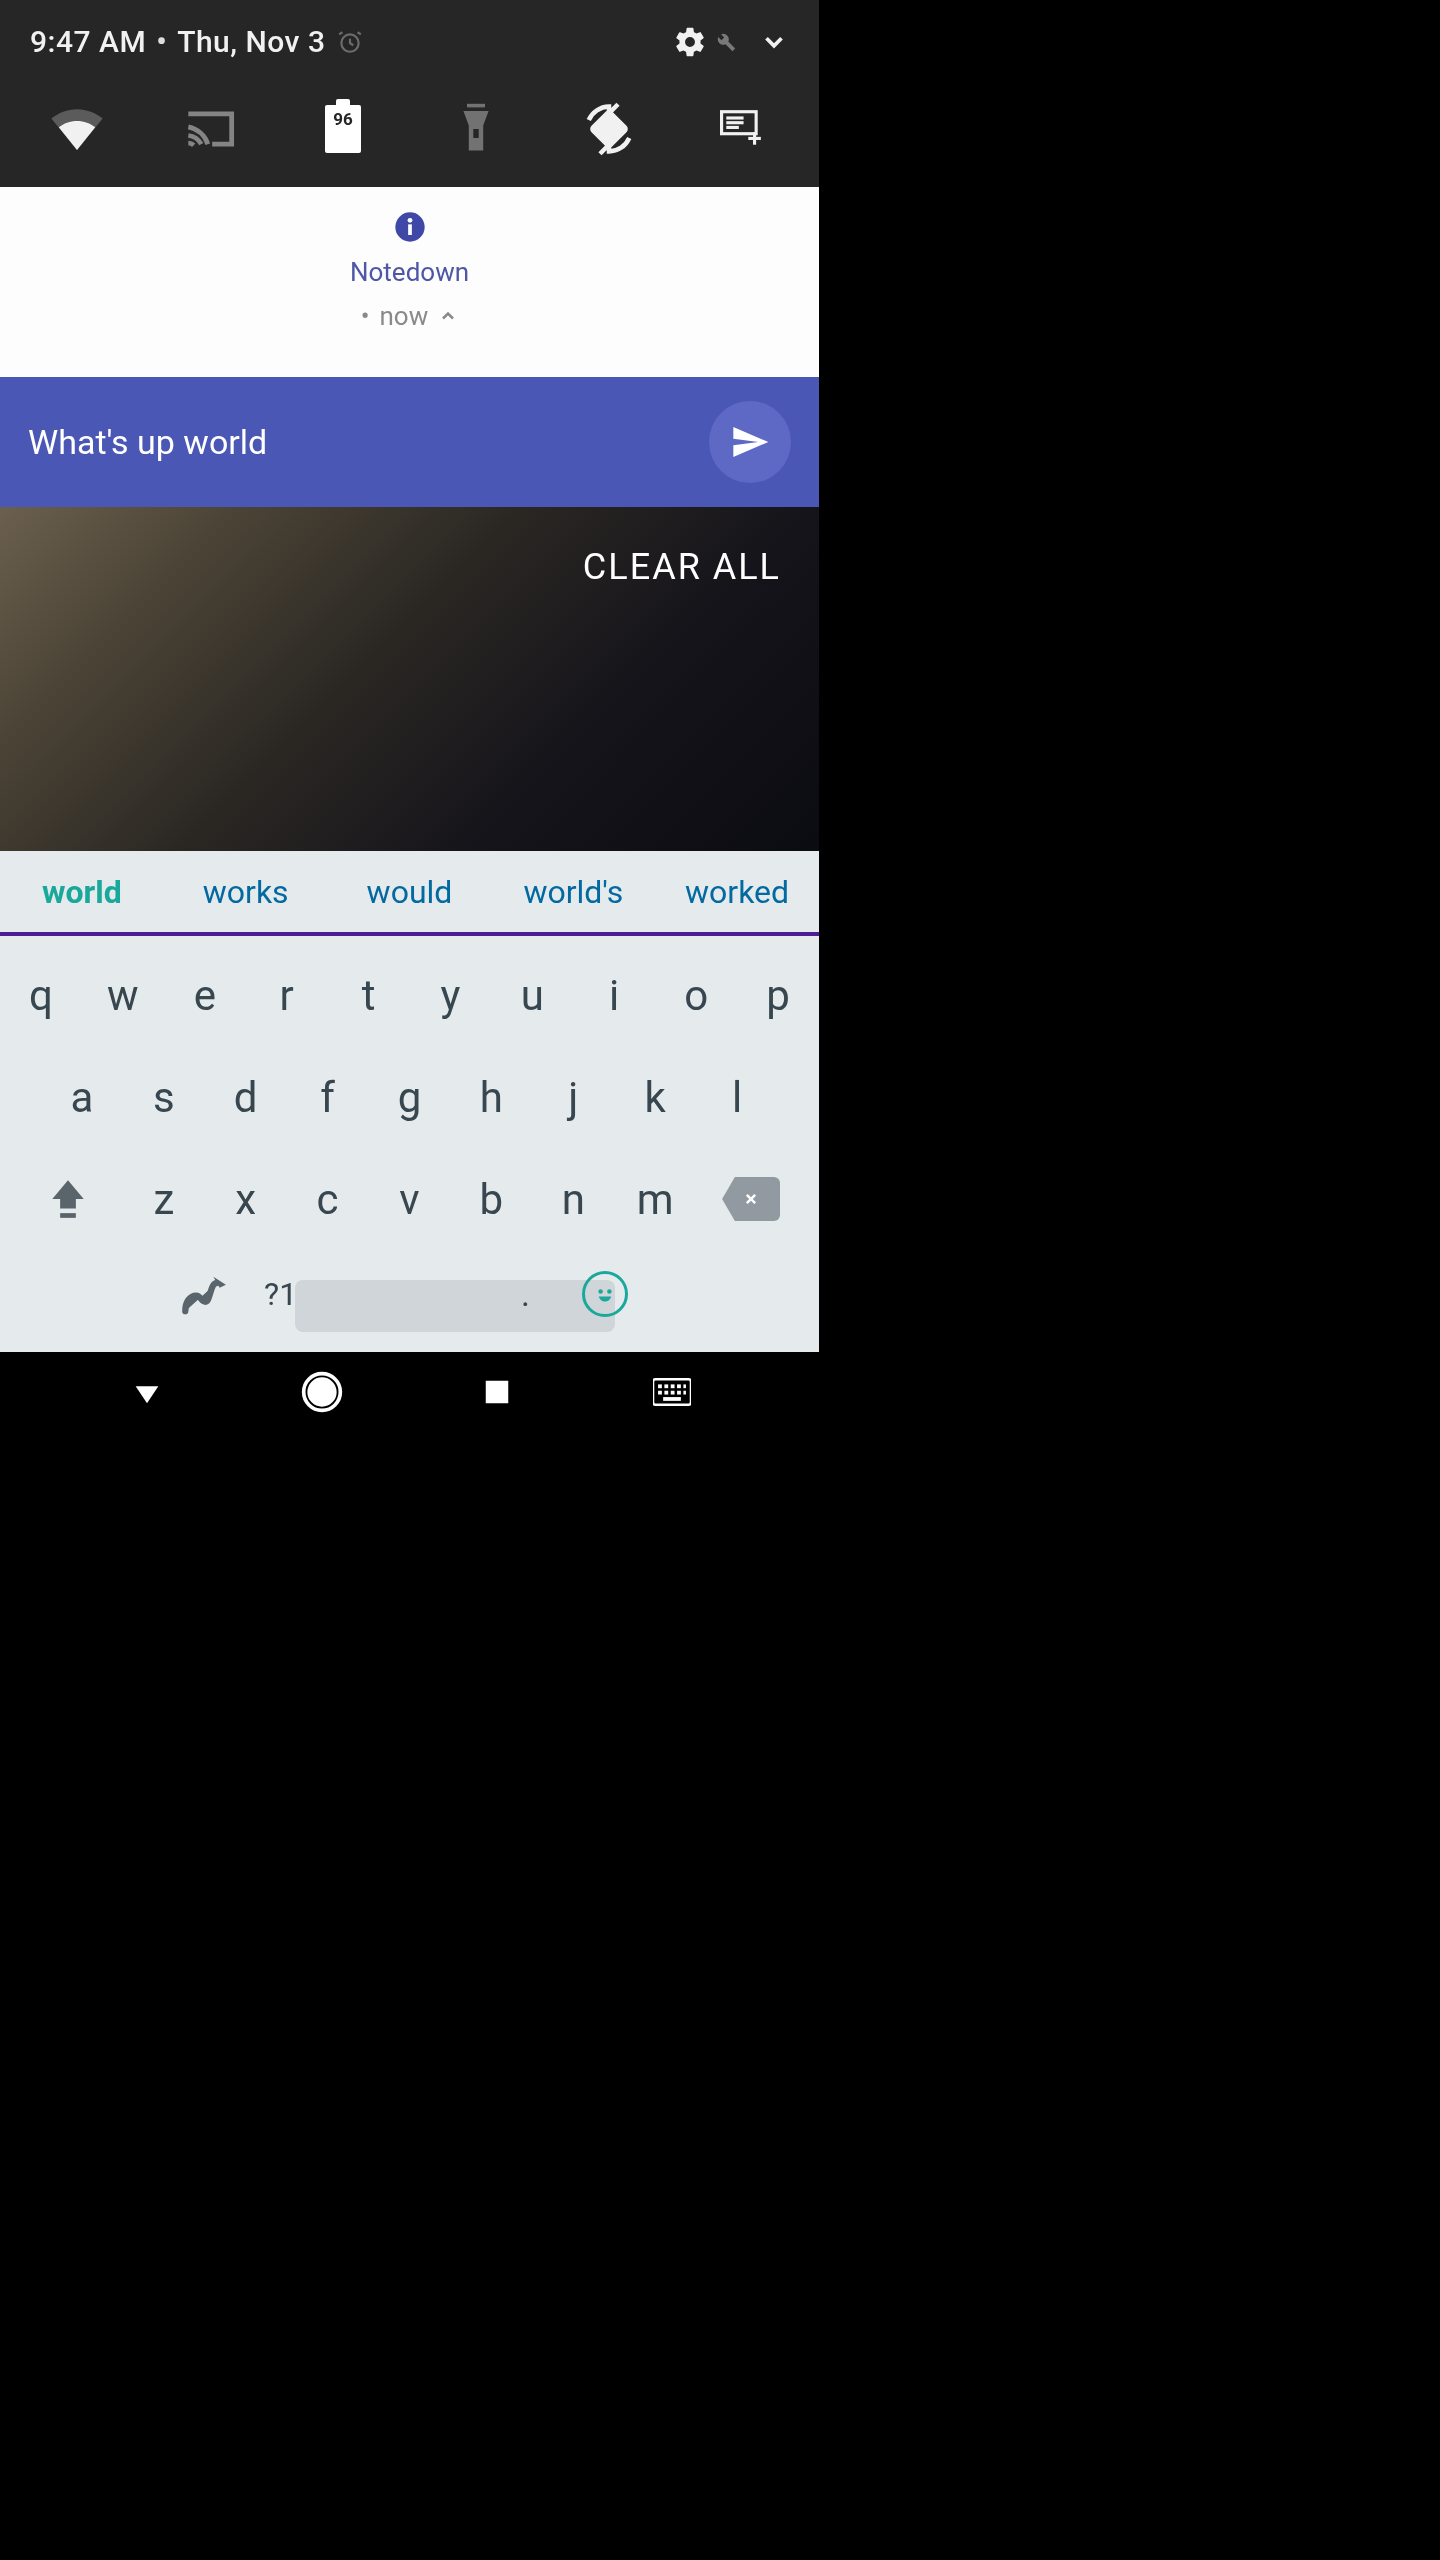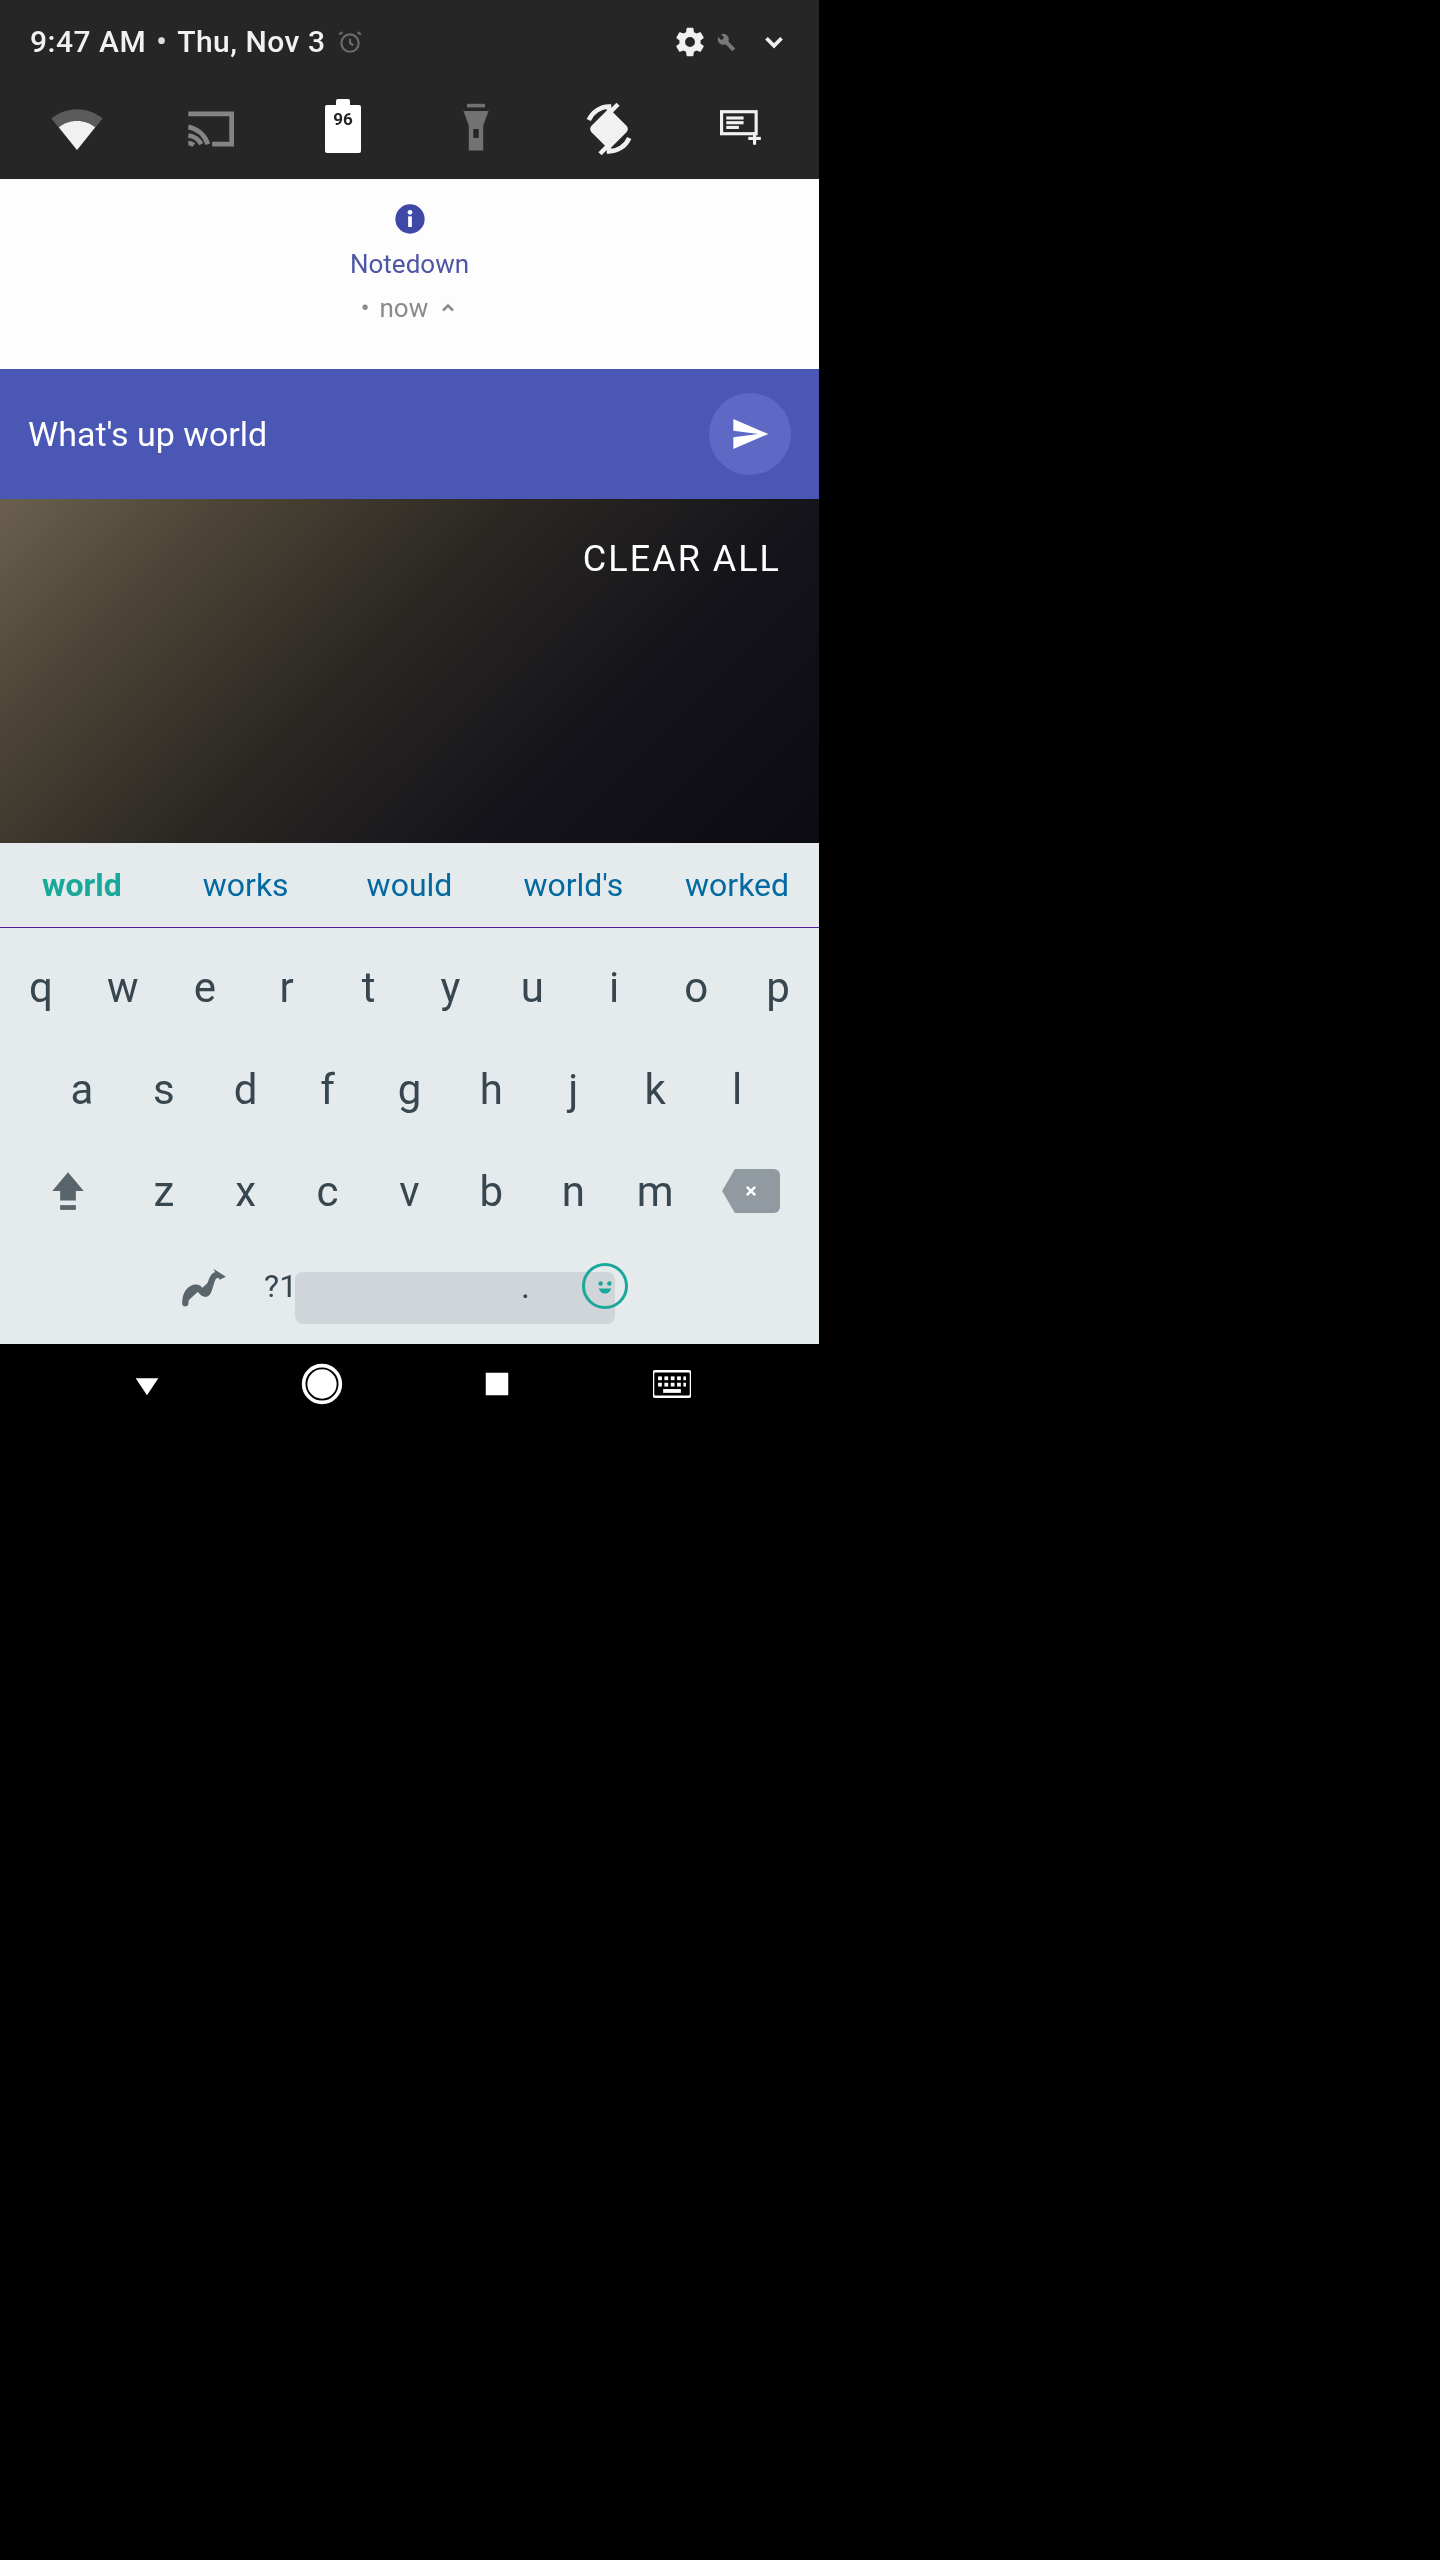--- a/index.html
+++ b/index.html
@@ -28,21 +28,21 @@
     justify-content: space-between;
   }
   .statusbar .dot { margin: 0 10px; opacity: .9; }
   .statusbar .alarm { margin-left: 12px; opacity: .6; }
   .statusbar .right { margin-left: auto; display: flex; align-items: center; gap: 22px; }
 
   .qs-row {
     display: flex;
     justify-content: space-around;
     align-items: center;
-    padding: 20px 10px 20px 10px;
+    padding: 20px 10px 28px 10px;
   }
   .qs-tile {
     width: 60px; height: 60px;
     display: flex; align-items: center; justify-content: center;
   }
   .battery-box {
     width: 36px; height: 48px; background: #fff; position: relative;
     border-radius: 2px;
   }
   .battery-box::before {
@@ -112,21 +112,21 @@
     font-weight: 400;
     letter-spacing: 2px;
   }
 
   
   .keyboard {
     background: #e5eaed;
   }
   .suggestions {
     display: flex;
-    border-bottom: 1px solid #4c1d95;
+    border-bottom: 4px solid #4c1d95;
     height: 85px;
   }
   .sugg {
     flex: 1;
     display: flex; align-items: center; justify-content: center;
     font-size: 32px;
     color: #0369a1;
   }
   .sugg.primary { color: #1aa89a; font-weight: 700; }
   .kb-rows { padding-top: 8px; }

